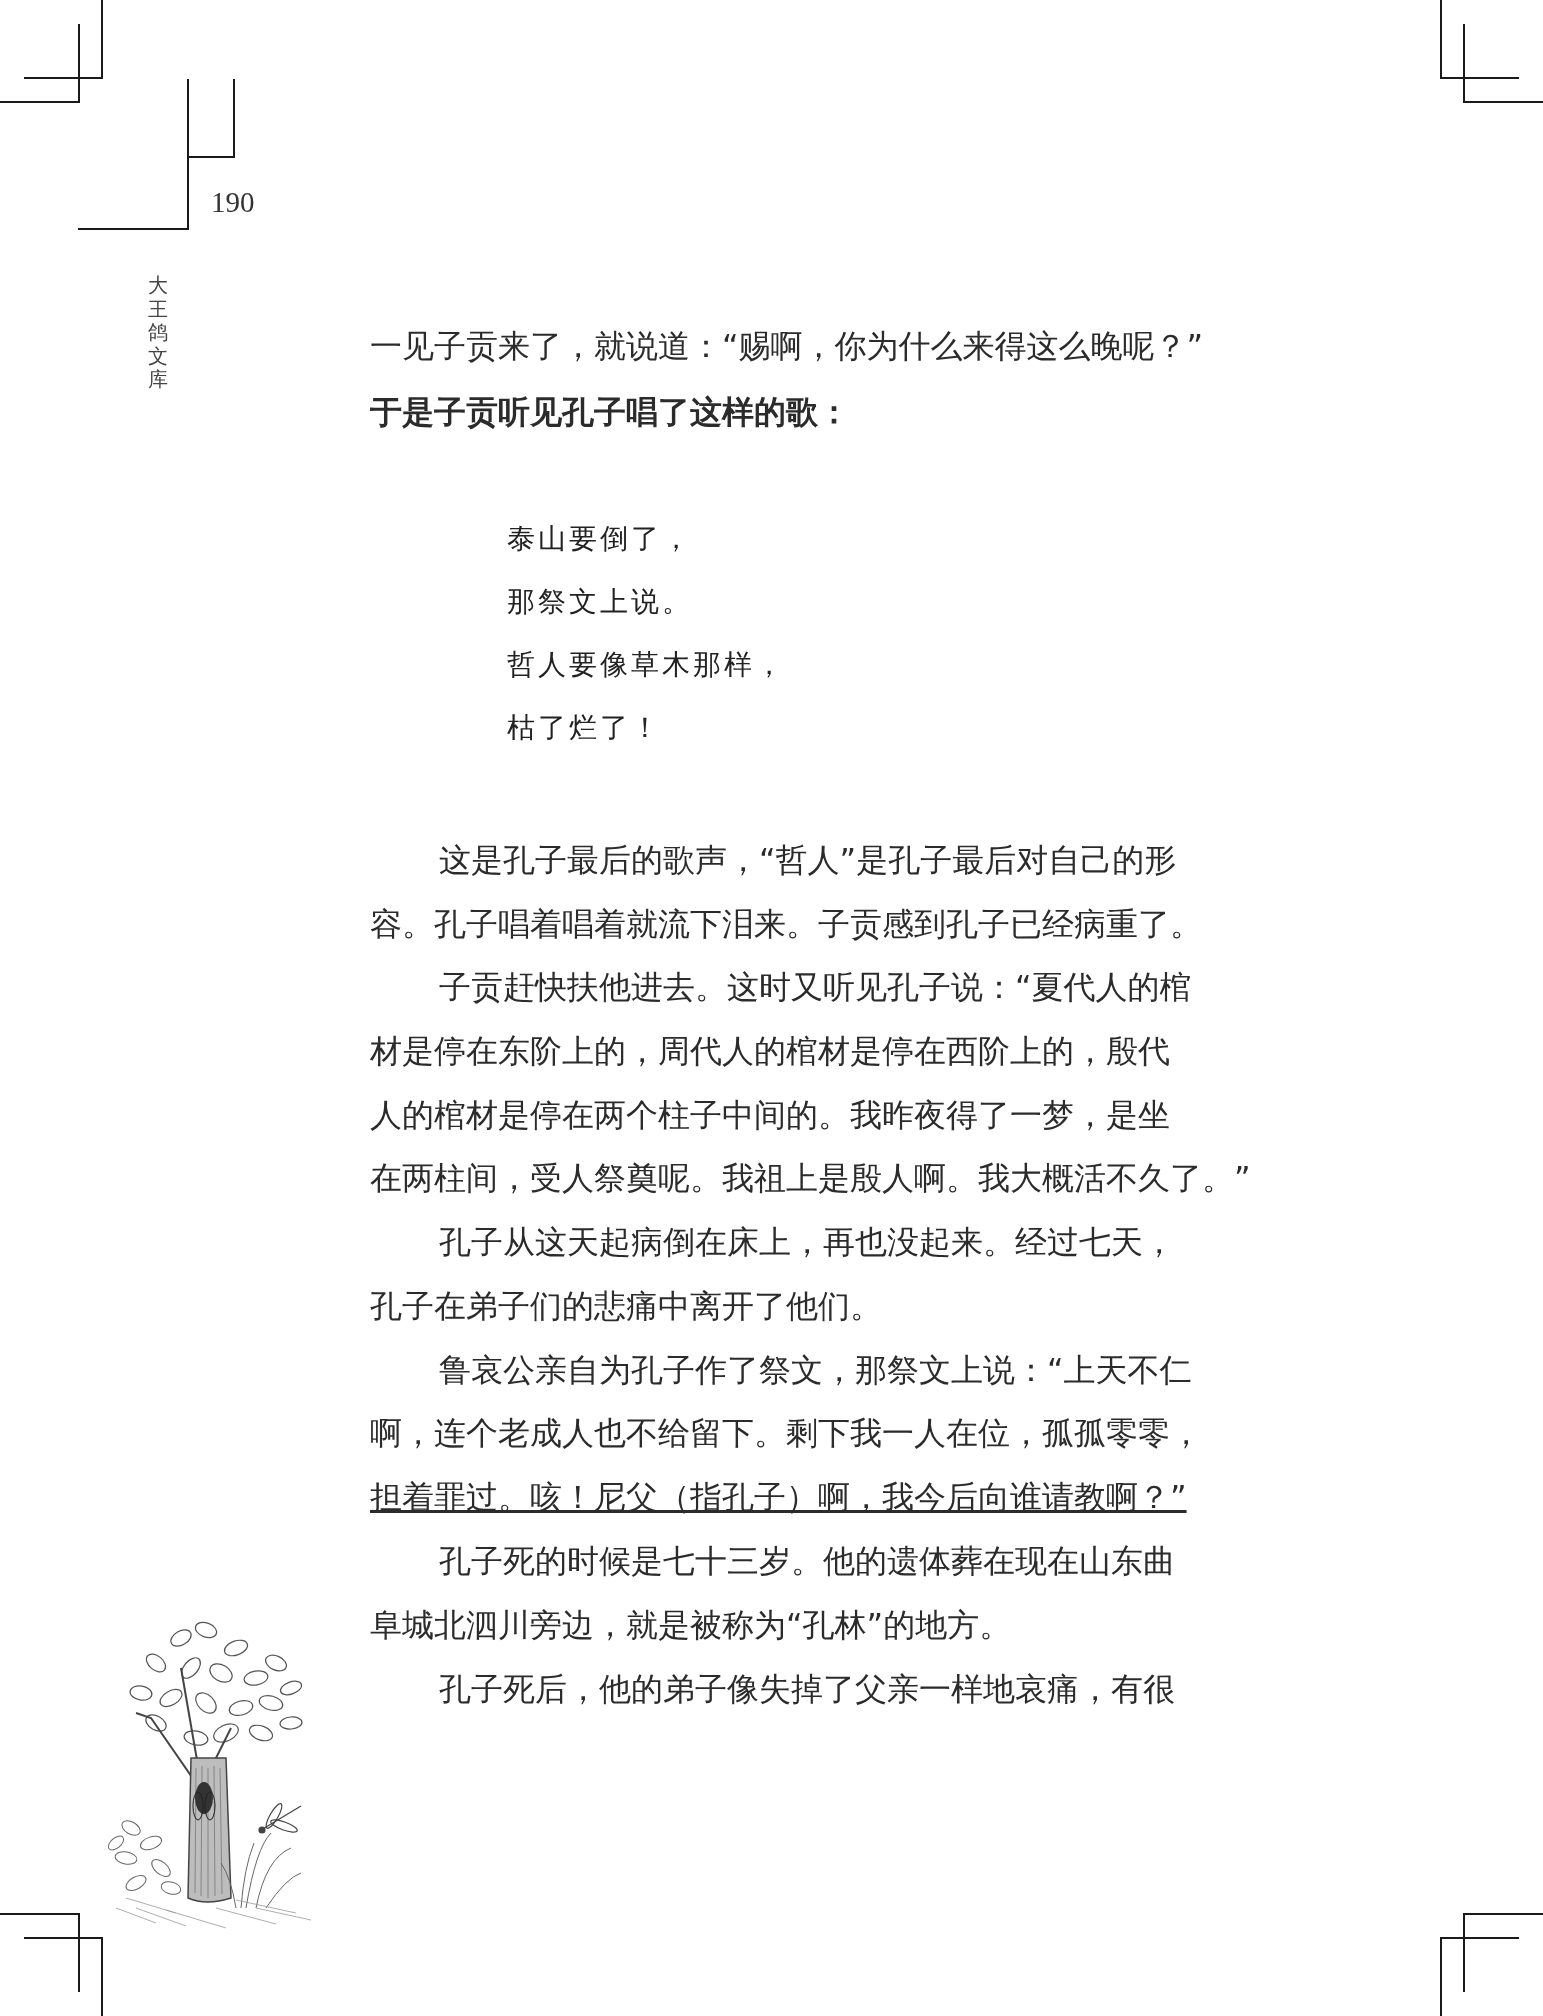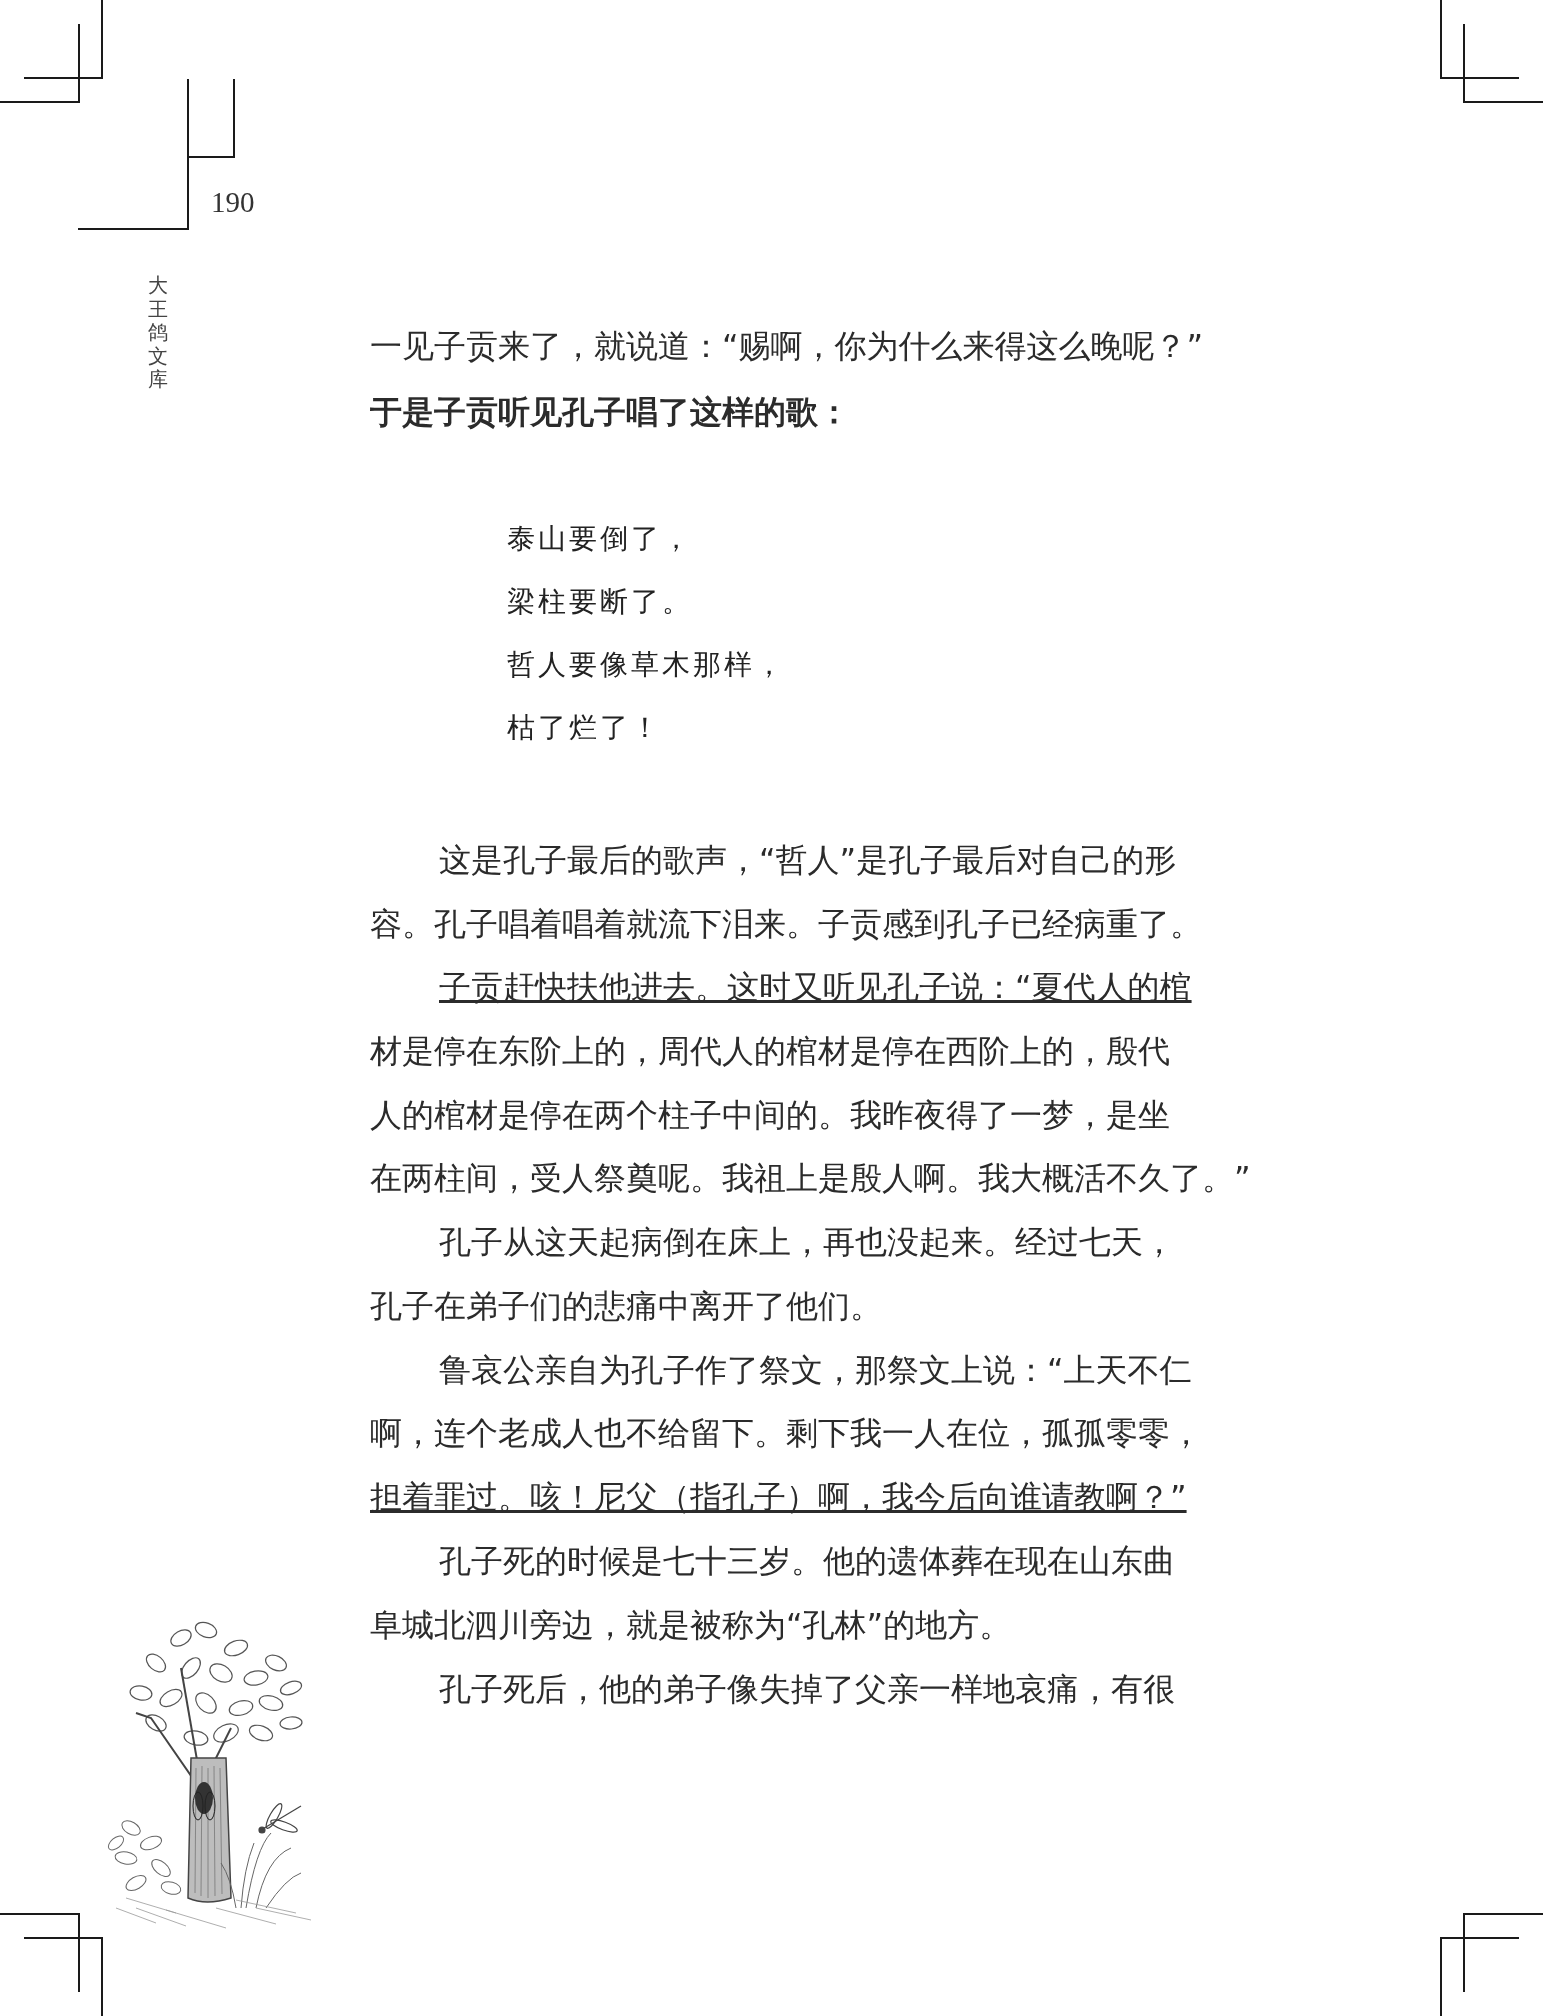--- a/index.html
+++ b/index.html
@@ -74,29 +74,29 @@
     <span>库</span>
   </div>
 
   <div class="body-text" style="top:0;">
     <div class="line" style="top:326px;">一见子贡来了，就说道：“赐啊，你为什么来得这么晚呢？”</div>
     <div class="line" style="top:392px;font-weight:bold;">于是子贡听见孔子唱了这样的歌：</div>
   </div>
 
   <div class="poem" style="top:0;">
     <div class="line" style="top:521px;">泰山要倒了，</div>
-    <div class="line" style="top:584px;">梁柱要断了。</div>
+    <div class="line" style="top:584px;">那祭文上说。</div>
     <div class="line" style="top:647px;">哲人要像草木那样，</div>
     <div class="line" style="top:710px;">枯了烂了！</div>
   </div>
 
   <div class="body-text" style="top:0;">
     <div class="line indent" style="top:840px;">这是孔子最后的歌声，“哲人”是孔子最后对自己的形</div>
     <div class="line" style="top:904px;">容。孔子唱着唱着就流下泪来。子贡感到孔子已经病重了。</div>
-    <div class="line indent" style="top:967px;text-decoration:underline;">子贡赶快扶他进去。这时又听见孔子说：“夏代人的棺</div>
+    <div class="line indent" style="top:967px;">子贡赶快扶他进去。这时又听见孔子说：“夏代人的棺</div>
     <div class="line" style="top:1031px;">材是停在东阶上的，周代人的棺材是停在西阶上的，殷代</div>
     <div class="line" style="top:1095px;">人的棺材是停在两个柱子中间的。我昨夜得了一梦，是坐</div>
     <div class="line" style="top:1158px;">在两柱间，受人祭奠呢。我祖上是殷人啊。我大概活不久了。”</div>
     <div class="line indent" style="top:1222px;">孔子从这天起病倒在床上，再也没起来。经过七天，</div>
     <div class="line" style="top:1286px;text-align:center;">孔子在弟子们的悲痛中离开了他们。</div>
     <div class="line indent" style="top:1350px;">鲁哀公亲自为孔子作了祭文，那祭文上说：“上天不仁</div>
     <div class="line" style="top:1413px;">啊，连个老成人也不给留下。剩下我一人在位，孤孤零零，</div>
     <div class="line" style="top:1477px;text-decoration:underline;">担着罪过。咳！尼父（指孔子）啊，我今后向谁请教啊？”</div>
     <div class="line indent" style="top:1541px;">孔子死的时候是七十三岁。他的遗体葬在现在山东曲</div>
     <div class="line" style="top:1605px;">阜城北泗川旁边，就是被称为“孔林”的地方。</div>

